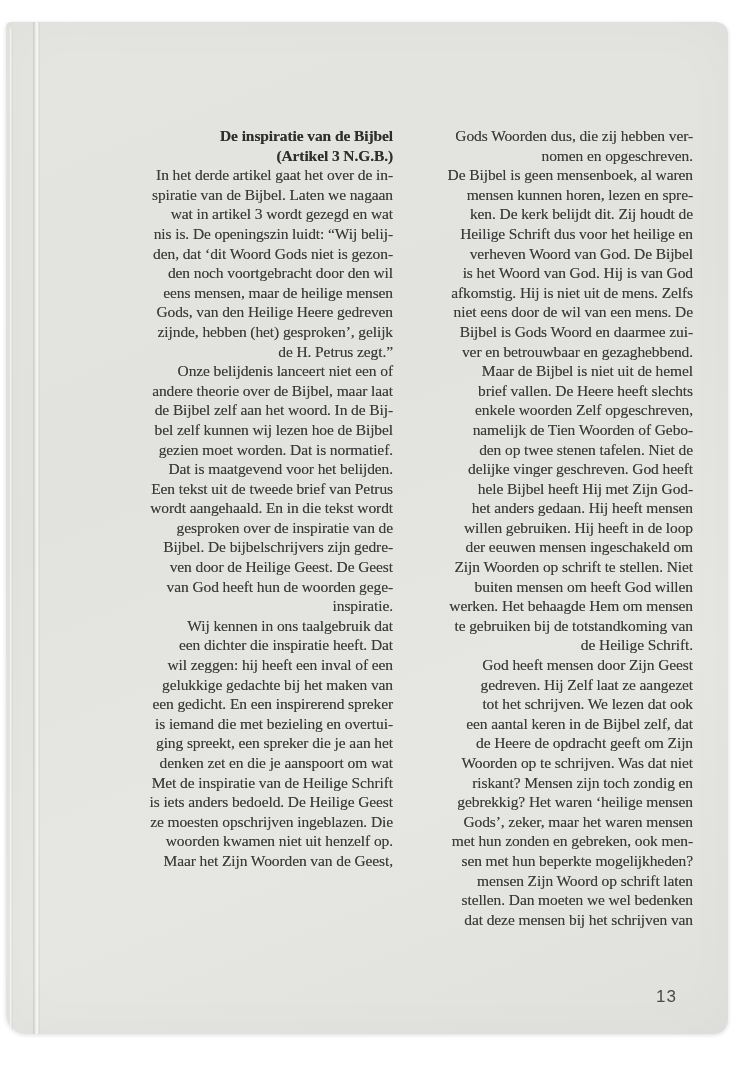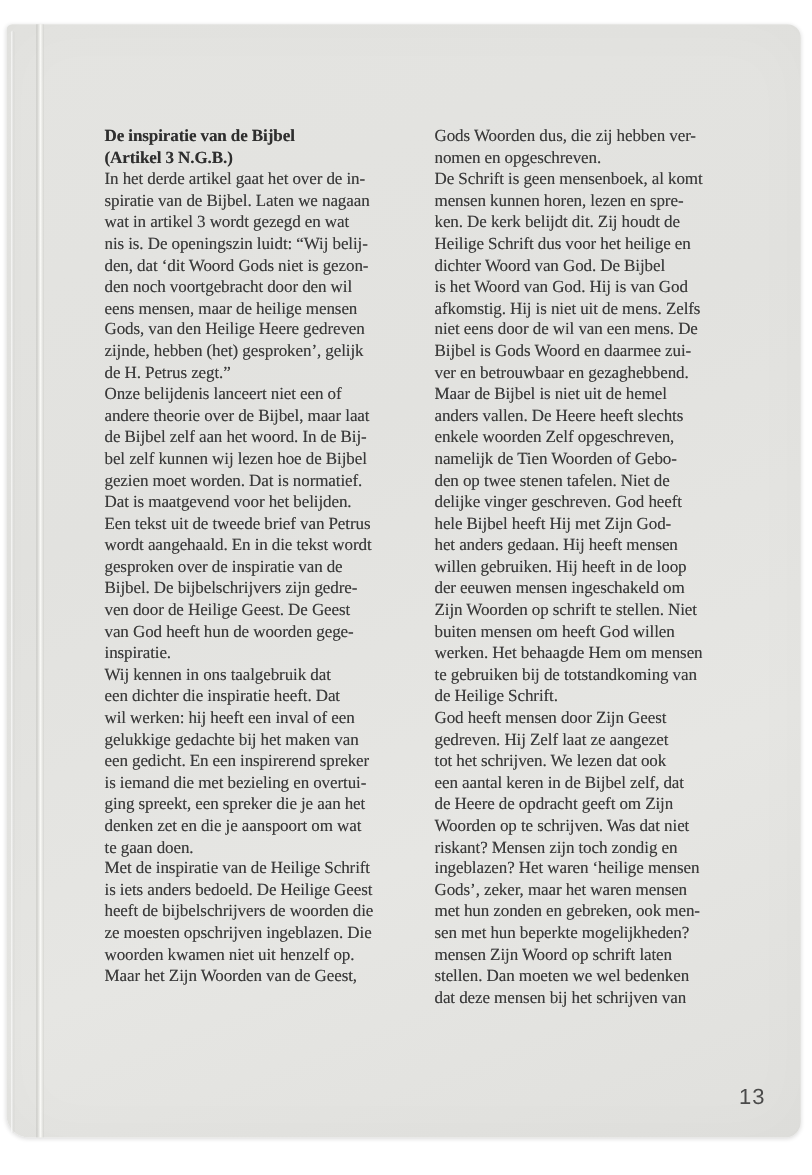--- a/index.html
+++ b/index.html
@@ -37,48 +37,49 @@
   .binding-crease {
     position: absolute;
     left: 27px;
     top: 0;
     bottom: 0;
     width: 7px;
     background: linear-gradient(90deg, rgba(150,150,144,0.32) 0%, rgba(250,250,247,0.95) 55%, rgba(160,160,154,0.22) 100%);
   }
   .col {
     position: absolute;
-    top: 92px;
+    top: 104px;
     width: 298px;
     font-size: 15.5px;
     line-height: 19.6px;
     letter-spacing: -0.1px;
     color: #3a3a3a;
     text-shadow: 0 0 0.5px rgba(58,58,58,0.55);
+    text-align: right;
   }
   .col-left  { left: 89px; }
   .col-right { left: 389px; }
   .article-title {
     margin: 0;
     padding: 0;
     font-size: 15.5px;
     line-height: 19.6px;
     font-weight: bold;
     color: #2e2e2e;
   }
   .tline { display: block; white-space: nowrap; }
   .line  { white-space: nowrap; }
   .page-number {
     position: absolute;
     left: 650px;
     top: 965px;
     width: 40px;
-    text-align: right;
+    text-align: left;
     font-family: "Liberation Sans", sans-serif;
-    font-size: 20px;
+    font-size: 17px;
     letter-spacing: 1px;
     color: #4a4a4a;
   }
 </style>
 </head>
 <body>
 
 <div class="stage">
   <div class="paper">
     <div class="page-stack-edge"></div>
@@ -108,73 +109,71 @@
           <div class="line">Dat is maatgevend voor het belijden.</div>
           <div class="line">Een tekst uit de tweede brief van Petrus</div>
           <div class="line">wordt aangehaald. En in die tekst wordt</div>
           <div class="line">gesproken over de inspiratie van de</div>
           <div class="line">Bijbel. De bijbelschrijvers zijn gedre-</div>
           <div class="line">ven door de Heilige Geest. De Geest</div>
           <div class="line">van God heeft hun de woorden gege-</div>
           <div class="line">inspiratie.</div>
           <div class="line">Wij kennen in ons taalgebruik dat</div>
           <div class="line">een dichter die inspiratie heeft. Dat</div>
-          <div class="line">wil werken: hij heeft een inval of een</div>
+          <div class="line">wil zeggen: hij heeft een inval of een</div>
           <div class="line">gelukkige gedachte bij het maken van</div>
           <div class="line">een gedicht. En een inspirerend spreker</div>
           <div class="line">is iemand die met bezieling en overtui-</div>
           <div class="line">ging spreekt, een spreker die je aan het</div>
           <div class="line">denken zet en die je aanspoort om wat</div>
-          <div class="line">te gaan doen.</div>
           <div class="line">Met de inspiratie van de Heilige Schrift</div>
           <div class="line">is iets anders bedoeld. De Heilige Geest</div>
-          <div class="line">heeft de bijbelschrijvers de woorden die</div>
           <div class="line">ze moesten opschrijven ingeblazen. Die</div>
           <div class="line">woorden kwamen niet uit henzelf op.</div>
           <div class="line">Maar het Zijn Woorden van de Geest,</div>
         </div>
     </div>
 
     <div class="col col-right">
       <div class="body">
           <div class="line">Gods Woorden dus, die zij hebben ver-</div>
           <div class="line">nomen en opgeschreven.</div>
-          <div class="line">De Schrift is geen mensenboek, al komt</div>
+          <div class="line">De Bijbel is geen mensenboek, al waren</div>
           <div class="line">mensen kunnen horen, lezen en spre-</div>
           <div class="line">ken. De kerk belijdt dit. Zij houdt de</div>
           <div class="line">Heilige Schrift dus voor het heilige en</div>
-          <div class="line">dichter Woord van God. De Bijbel</div>
+          <div class="line">verheven Woord van God. De Bijbel</div>
           <div class="line">is het Woord van God. Hij is van God</div>
           <div class="line">afkomstig. Hij is niet uit de mens. Zelfs</div>
           <div class="line">niet eens door de wil van een mens. De</div>
           <div class="line">Bijbel is Gods Woord en daarmee zui-</div>
           <div class="line">ver en betrouwbaar en gezaghebbend.</div>
           <div class="line">Maar de Bijbel is niet uit de hemel</div>
-          <div class="line">anders vallen. De Heere heeft slechts</div>
+          <div class="line">brief vallen. De Heere heeft slechts</div>
           <div class="line">enkele woorden Zelf opgeschreven,</div>
           <div class="line">namelijk de Tien Woorden of Gebo-</div>
           <div class="line">den op twee stenen tafelen. Niet de</div>
           <div class="line">delijke vinger geschreven. God heeft</div>
           <div class="line">hele Bijbel heeft Hij met Zijn God-</div>
           <div class="line">het anders gedaan. Hij heeft mensen</div>
           <div class="line">willen gebruiken. Hij heeft in de loop</div>
           <div class="line">der eeuwen mensen ingeschakeld om</div>
           <div class="line">Zijn Woorden op schrift te stellen. Niet</div>
           <div class="line">buiten mensen om heeft God willen</div>
           <div class="line">werken. Het behaagde Hem om mensen</div>
           <div class="line">te gebruiken bij de totstandkoming van</div>
           <div class="line">de Heilige Schrift.</div>
           <div class="line">God heeft mensen door Zijn Geest</div>
           <div class="line">gedreven. Hij Zelf laat ze aangezet</div>
           <div class="line">tot het schrijven. We lezen dat ook</div>
           <div class="line">een aantal keren in de Bijbel zelf, dat</div>
           <div class="line">de Heere de opdracht geeft om Zijn</div>
           <div class="line">Woorden op te schrijven. Was dat niet</div>
           <div class="line">riskant? Mensen zijn toch zondig en</div>
-          <div class="line">ingeblazen? Het waren ‘heilige mensen</div>
+          <div class="line">gebrekkig? Het waren ‘heilige mensen</div>
           <div class="line">Gods’, zeker, maar het waren mensen</div>
           <div class="line">met hun zonden en gebreken, ook men-</div>
           <div class="line">sen met hun beperkte mogelijkheden?</div>
           <div class="line">mensen Zijn Woord op schrift laten</div>
           <div class="line">stellen. Dan moeten we wel bedenken</div>
           <div class="line">dat deze mensen bij het schrijven van</div>
         </div>
     </div>
 
     <div class="page-number">13</div>

